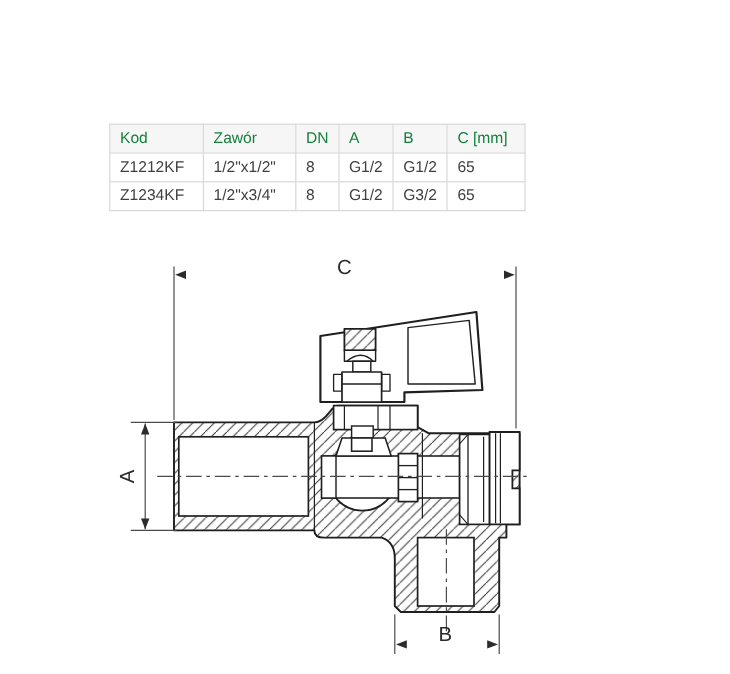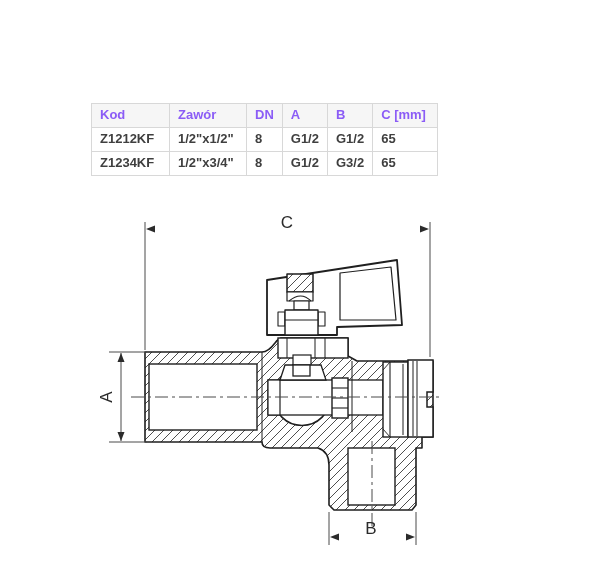--- a/index.html
+++ b/index.html
@@ -11,23 +11,23 @@
   .spec-table-wrap{position:absolute;left:91px;top:103px;}
   table.spec{
     border-collapse:collapse;table-layout:fixed;
     font-size:13px;color:#3f3f3f;
   }
   table.spec th, table.spec td{
     border:1px solid #d8d8d8;
     padding:3px 8px 4px 8px;
     text-align:left;vertical-align:middle;
     height:16px;line-height:16px;
-    overflow:hidden;white-space:nowrap;font-weight:bold;
+    overflow:hidden;white-space:nowrap;
   }
-  table.spec th{font-weight:bold;background:#f6f6f6;color:#8b5cf6;}
+  table.spec th{font-weight:normal;background:#f6f6f6;color:#15803d;}
   .col-kod{width:78px;} .col-zawor{width:77px;} .col-dn{width:24px;}
   .col-a{width:43px;} .col-b{width:40px;} .col-c{width:65px;}
   
   svg.drawing{position:absolute;left:0;top:0;}
   .dimtext{font-family:"Liberation Sans", sans-serif;font-size:17px;fill:#2b2b2b;}
 </style>
 </head>
 <body>
 
 <div class="stage">

